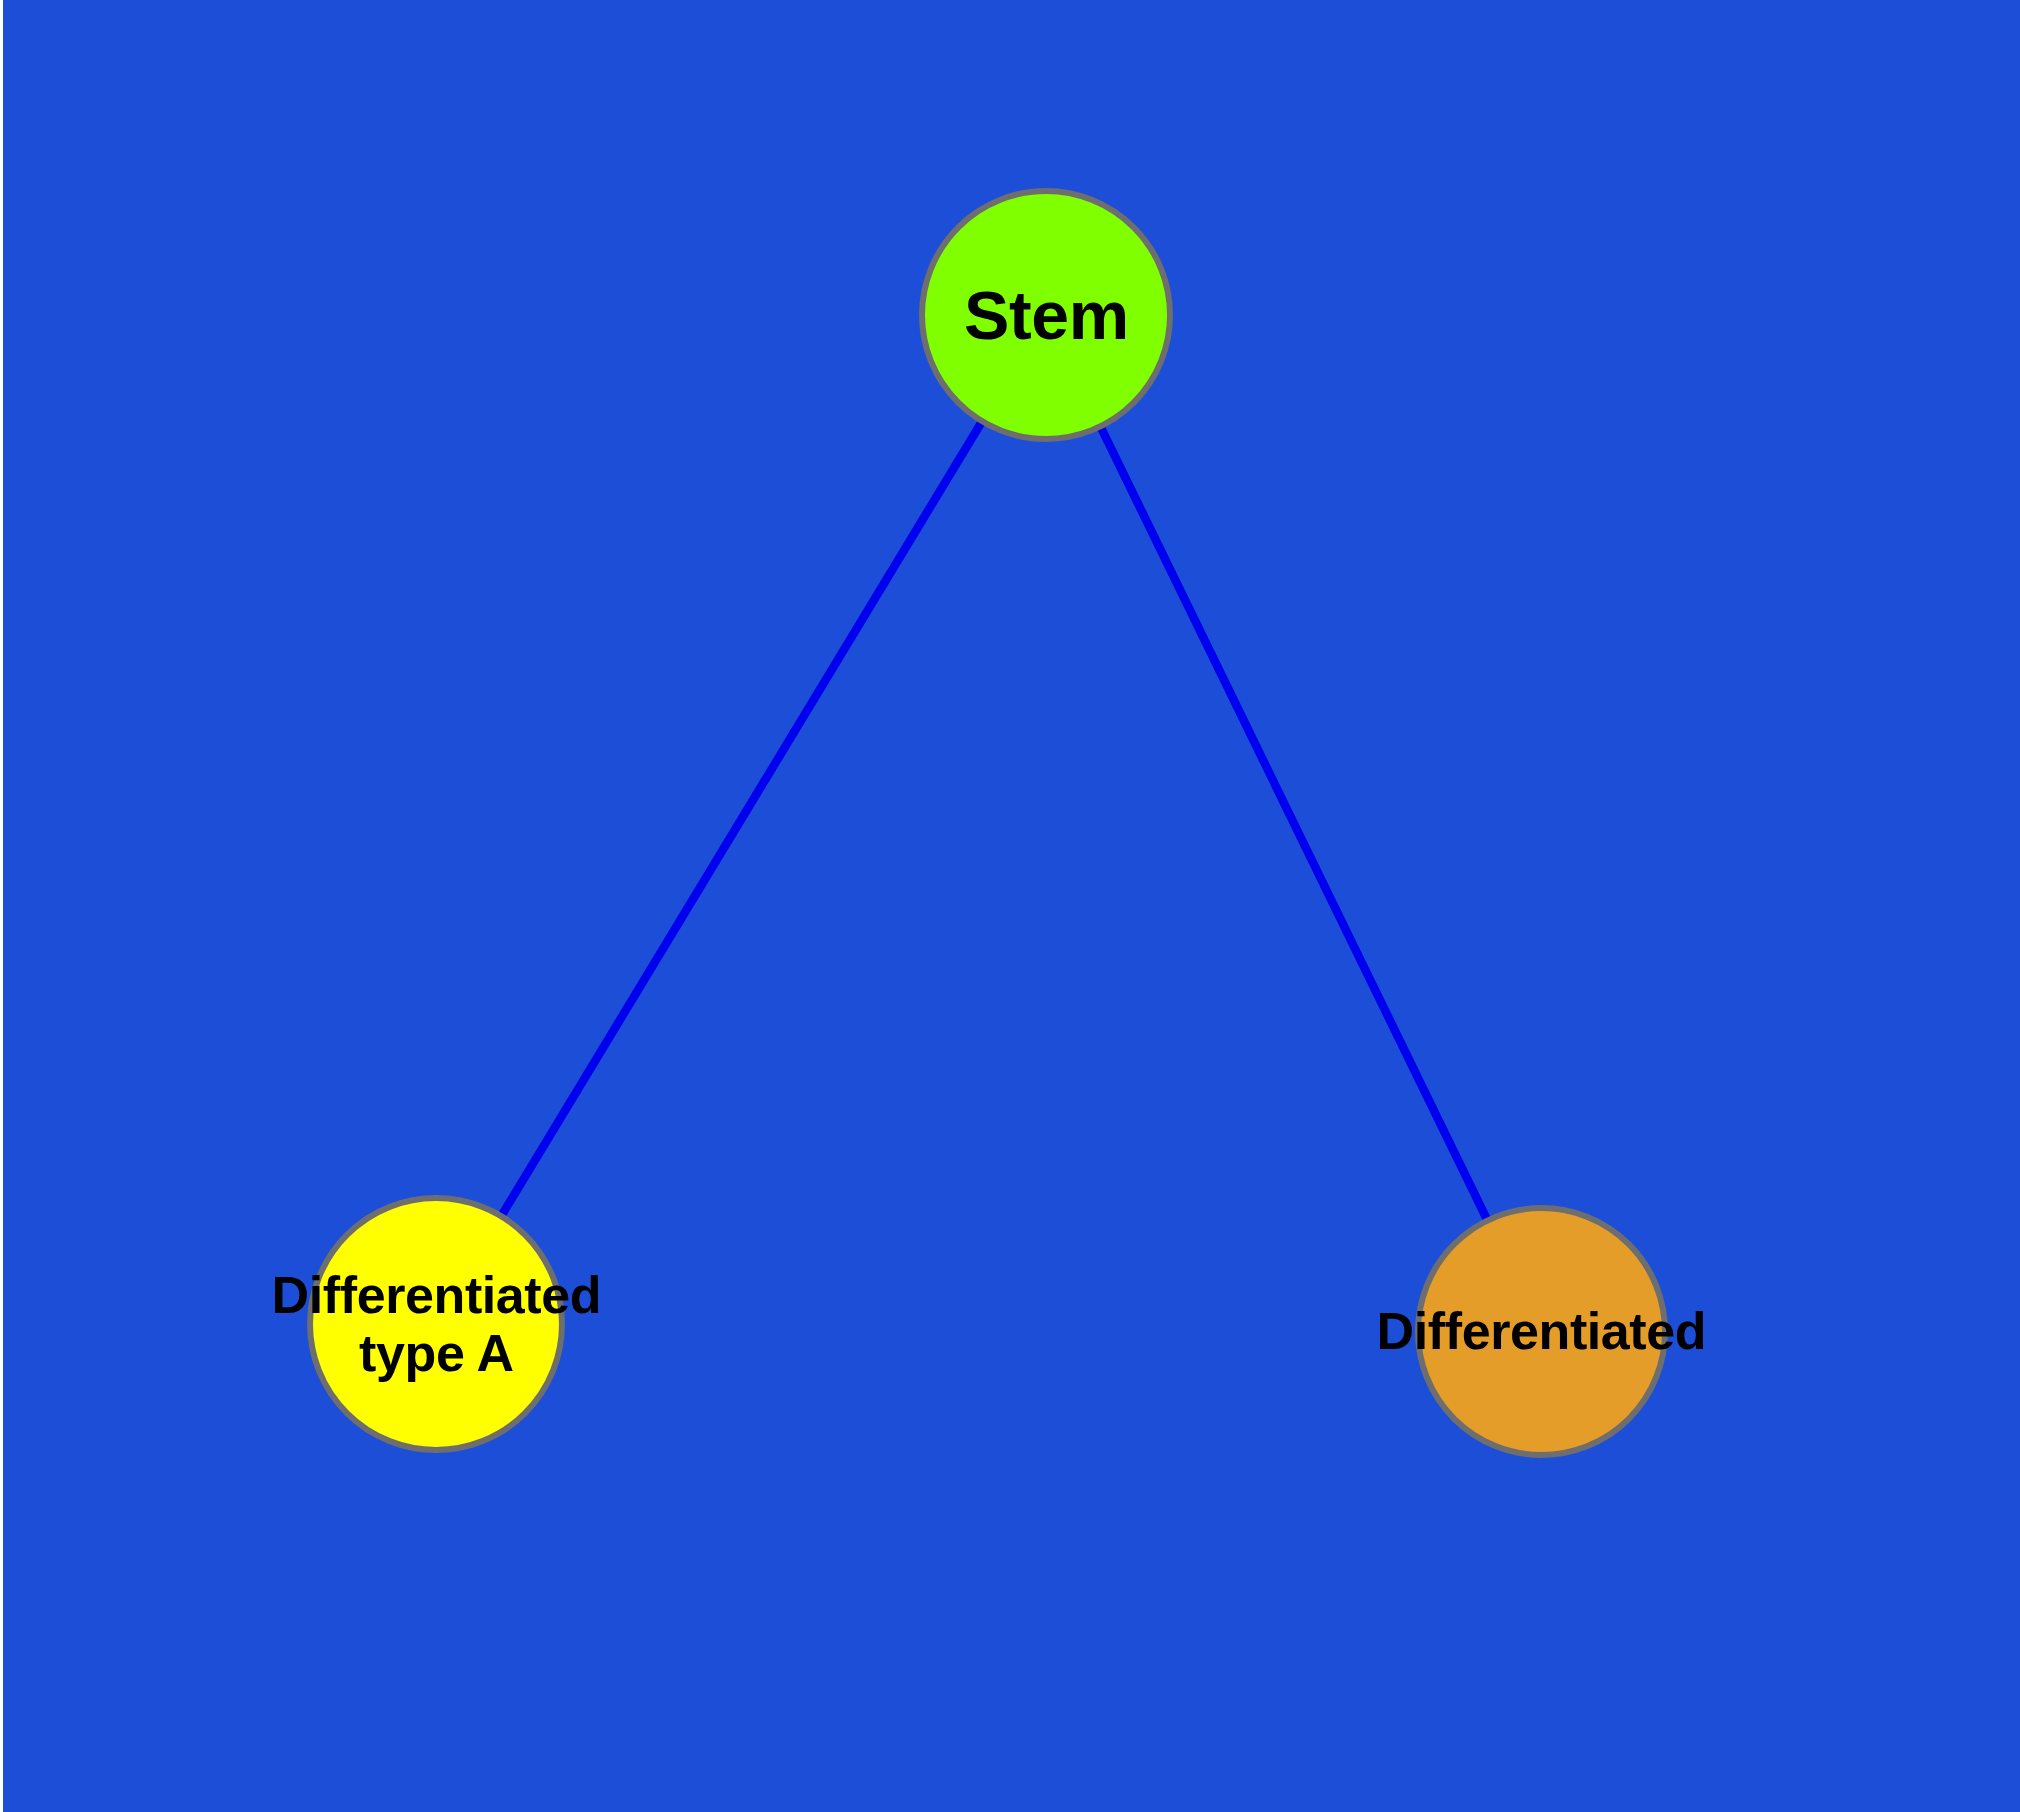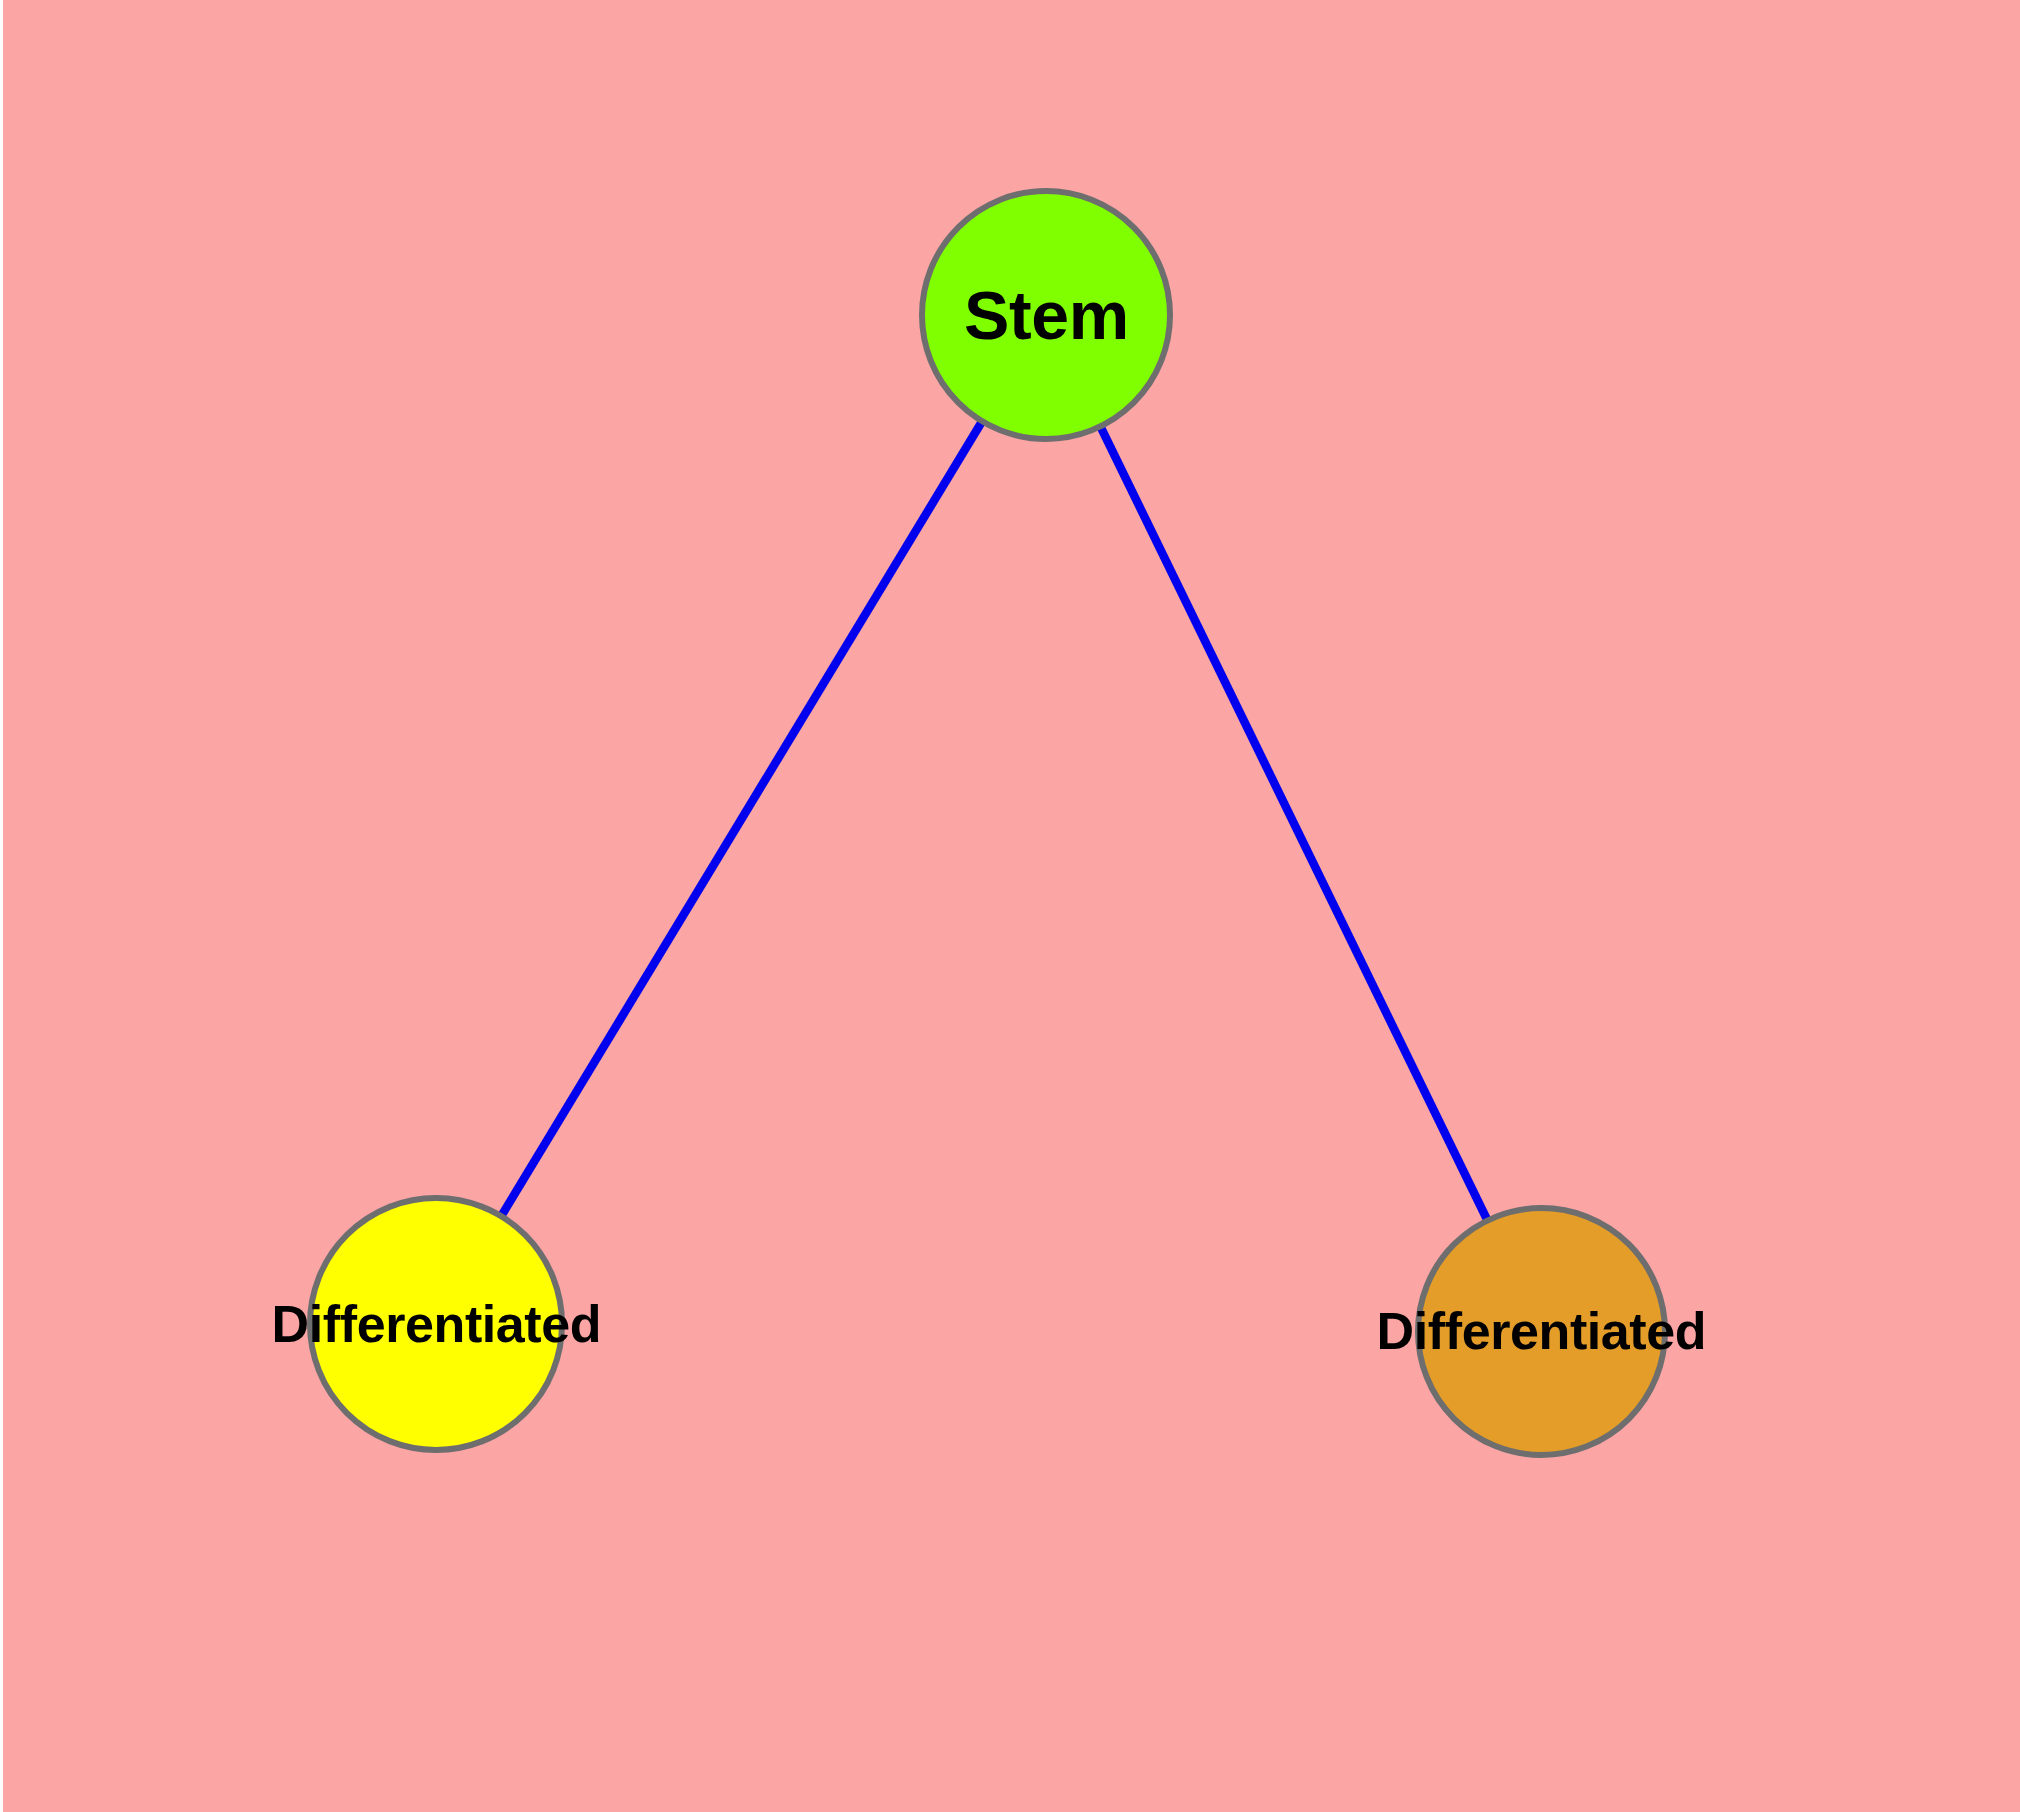--- a/index.html
+++ b/index.html
@@ -14,21 +14,21 @@
     background: #ffffff;
     overflow: hidden;
     font-family: "Liberation Sans", sans-serif;
   }
   #canvas {
     position: absolute;
     left: 3.4px;
     top: 0px;
     width: 2017px;
     height: 1812px;
-    background: #fca5a5;
+    background: #1d4ed8;
   }
   #graph-svg {
     position: absolute;
     left: 0;
     top: 0;
     width: 2017px;
     height: 1812px;
     display: block;
   }
   .node-group {
@@ -70,21 +70,21 @@
       <line x1="1231" y1="372" x2="1815" y2="1570" stroke="#0000ee" stroke-width="10" stroke-linecap="butt"></line>
     </svg>
 
     <div class="node-group" style="left:1043px; top:315px; width:254px; height:254px;">
       <div class="node-circle" style="width:254px; height:254px; background:#80ff00; border:6px solid #6e6e6e;"></div>
       <div class="node-label label-root">Stem</div>
     </div>
 
     <div class="node-group" style="left:433px; top:1324px; width:258px; height:258px;">
       <div class="node-circle" style="width:258px; height:258px; background:#ffff00; border:6px solid #6e6e6e;"></div>
-      <div class="node-label label-leaf"><span>Differentiated</span><br></div>
+      <div class="node-label label-leaf"><span>Differentiated</span><br><span>type A</span></div>
     </div>
 
     <div class="node-group" style="left:1538px; top:1331px; width:253px; height:253px;">
       <div class="node-circle" style="width:253px; height:253px; background:#e39d28; border:6px solid #6e6e6e;"></div>
       <div class="node-label label-leaf"><span>Differentiated</span><br></div>
     </div>
 
   </div>
 </div>
 

